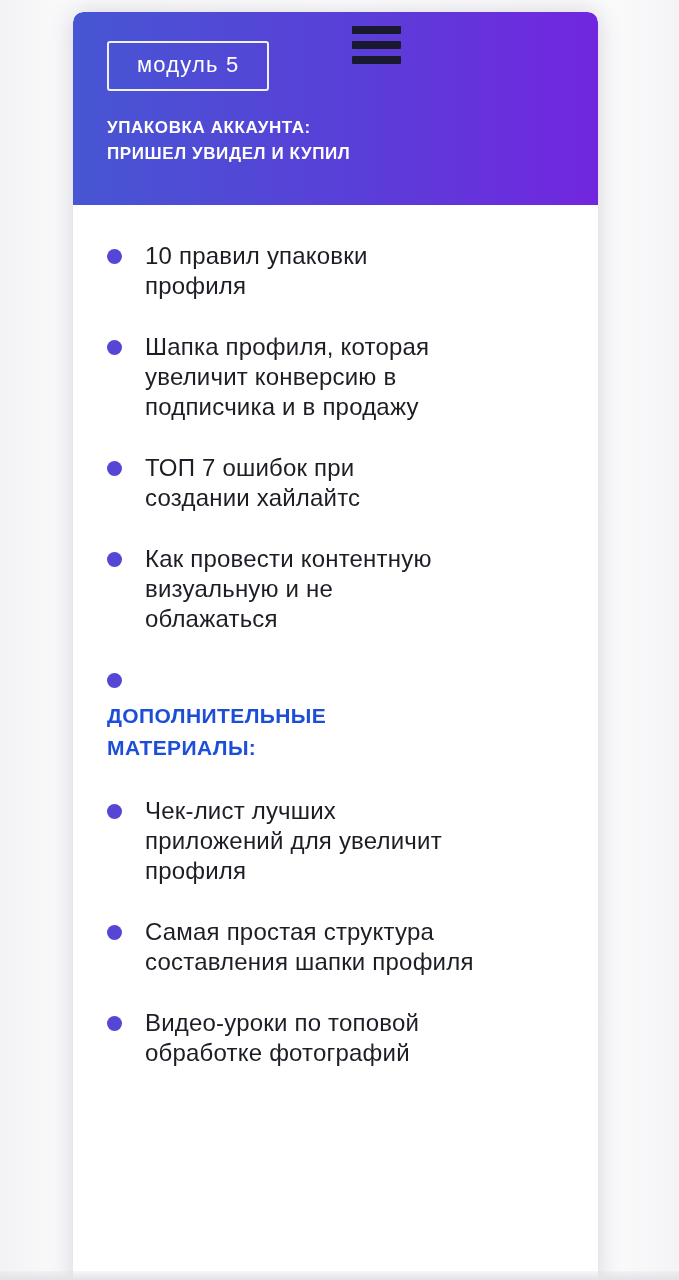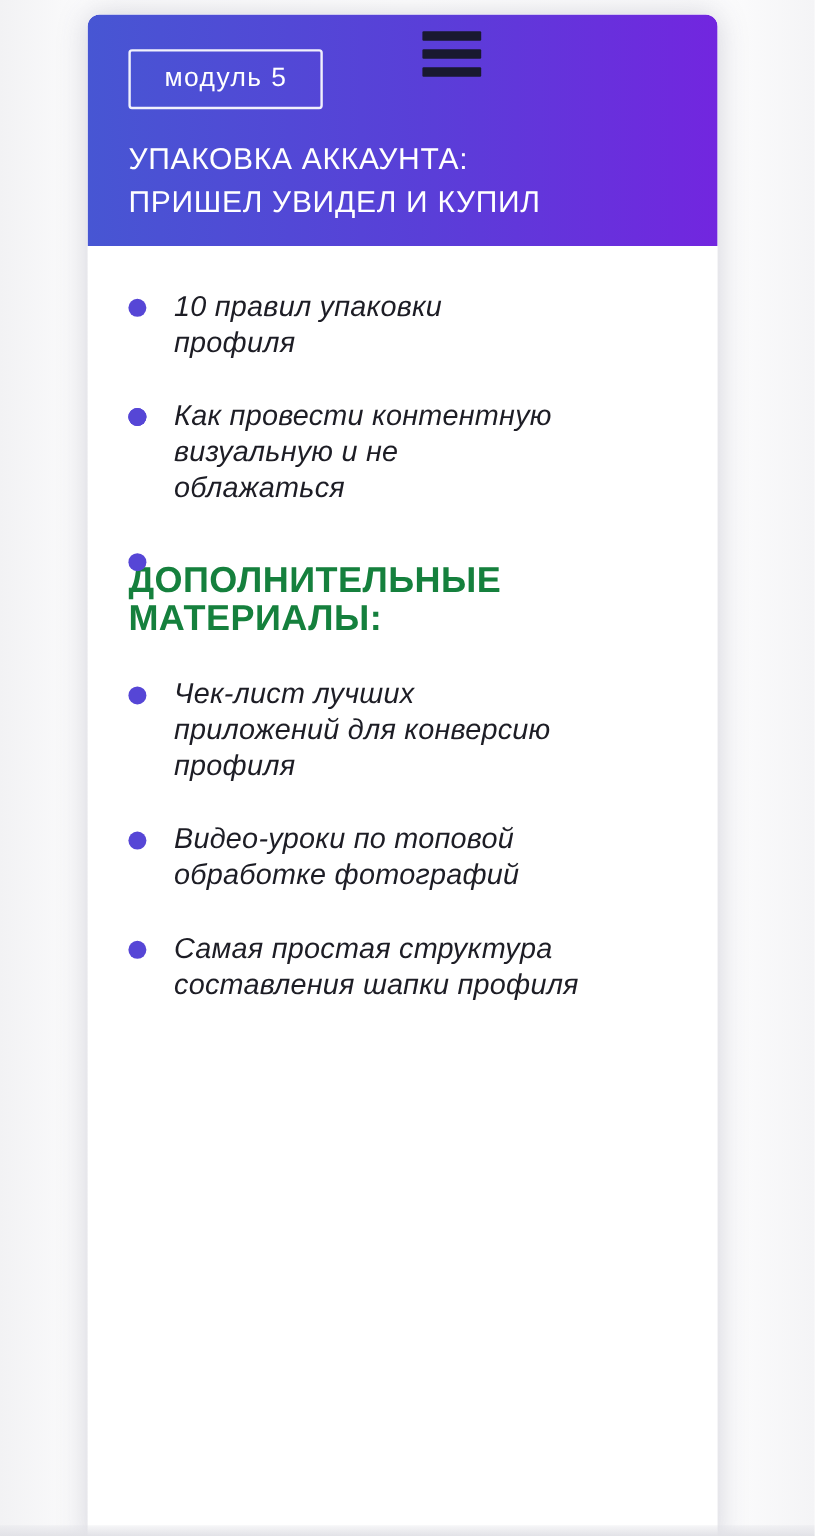--- a/index.html
+++ b/index.html
@@ -64,23 +64,23 @@
     border-radius: 3px;
     padding: 9px 28px 11px 28px;
     color: #ffffff;
     font-size: 22px;
     font-weight: 400;
     letter-spacing: 1.2px;
   }
   .title {
     margin: 24px 0 0 0;
     color: #ffffff;
-    font-size: 25px;
-    line-height: 36px;
-    font-weight: 400;
+    font-size: 17px;
+    line-height: 26px;
+    font-weight: 700;
     letter-spacing: 0.6px;
     white-space: pre-line;
   }
   .card-body {
     box-sizing: border-box;
     padding: 36px 24px 0 34px;
   }
   ul.topics {
     list-style: none;
     margin: 0;
@@ -88,38 +88,37 @@
   }
   ul.topics li {
     position: relative;
     padding-left: 38px;
     margin-bottom: 31px;
     color: #1d1d25;
     font-size: 24px;
     line-height: 30px;
     letter-spacing: 0.2px;
     white-space: pre-line;
-    font-style: italic;
   }
   ul.topics li:last-child {
     margin-bottom: 0;
   }
   .dot {
     position: absolute;
     left: 0;
     top: 8px;
     width: 15px;
     height: 15px;
     border-radius: 50%;
     background: var(--bullet, #5646d6);
   }
   .extras-heading {
-    margin: 46px 0 32px 0;
-    color: #15803d;
-    font-size: 30px;
+    margin: 66px 0 32px 0;
+    color: #1d4ed8;
+    font-size: 21px;
     line-height: 32px;
     font-weight: 700;
     letter-spacing: 0.4px;
     white-space: pre-line;
   }
   .bottom-bar {
     position: absolute;
     left: 0;
     right: 0;
     bottom: 0;
@@ -142,37 +141,40 @@
       </button>
       <div class="badge">модуль 5</div>
       <h1 class="title">УПАКОВКА АККАУНТА:
 ПРИШЕЛ УВИДЕЛ И КУПИЛ</h1>
     </header>
 
     <main class="card-body">
       <ul class="topics">
         <li><span class="dot"></span><span>10 правил упаковки
 профиля</span></li>
-        <li><span class="dot"></span></li>
-        <li><span class="dot"></span></li>
+        <li><span class="dot"></span><span>Шапка профиля, которая
+увеличит конверсию в
+подписчика и в продажу</span></li>
+        <li><span class="dot"></span><span>ТОП 7 ошибок при
+создании хайлайтс</span></li>
         <li><span class="dot"></span><span>Как провести контентную
 визуальную и не
 облажаться</span></li>
         <li><span class="dot"></span></li>
       </ul>
 
       <h2 class="extras-heading">ДОПОЛНИТЕЛЬНЫЕ
 МАТЕРИАЛЫ:</h2>
 
       <ul class="topics">
         <li><span class="dot"></span><span>Чек-лист лучших
-приложений для конверсию
+приложений для увеличит
 профиля</span></li>
+        <li><span class="dot"></span><span>Самая простая структура
+составления шапки профиля</span></li>
         <li><span class="dot"></span><span>Видео-уроки по топовой
 обработке фотографий</span></li>
-        <li><span class="dot"></span><span>Самая простая структура
-составления шапки профиля</span></li>
       </ul>
     </main>
   </div>
 
   <div class="bottom-bar"></div>
 </div>
 
 </body></html>

